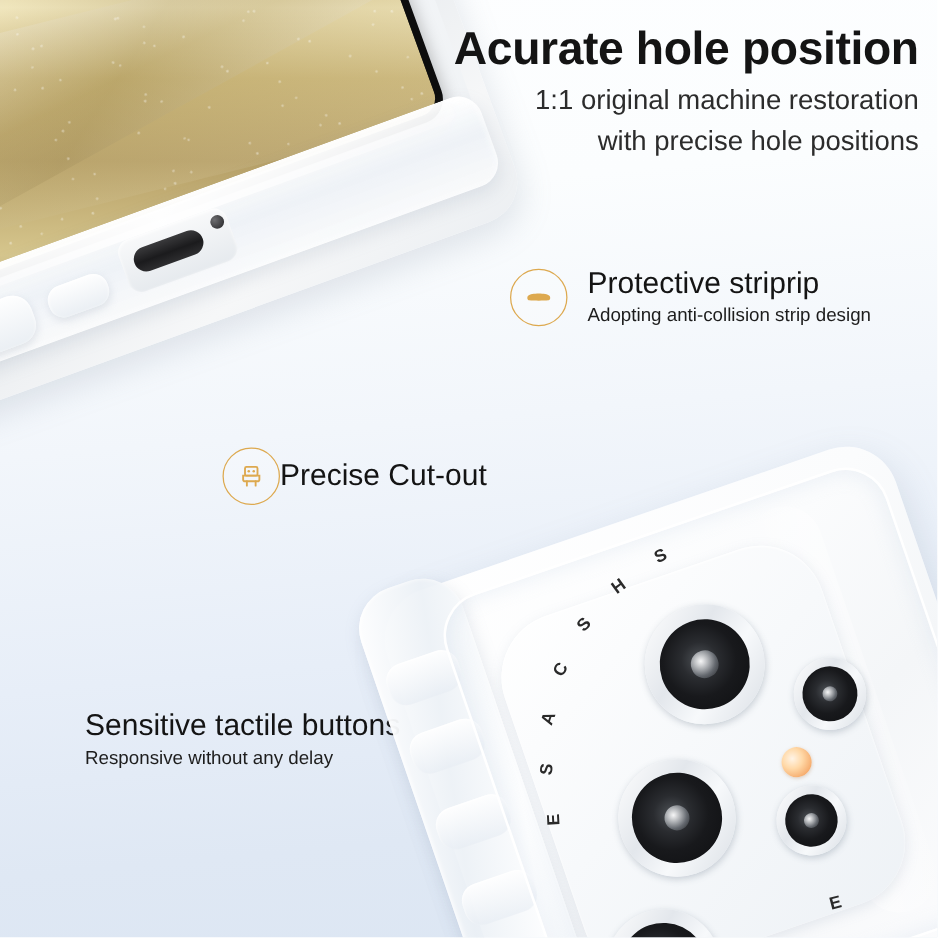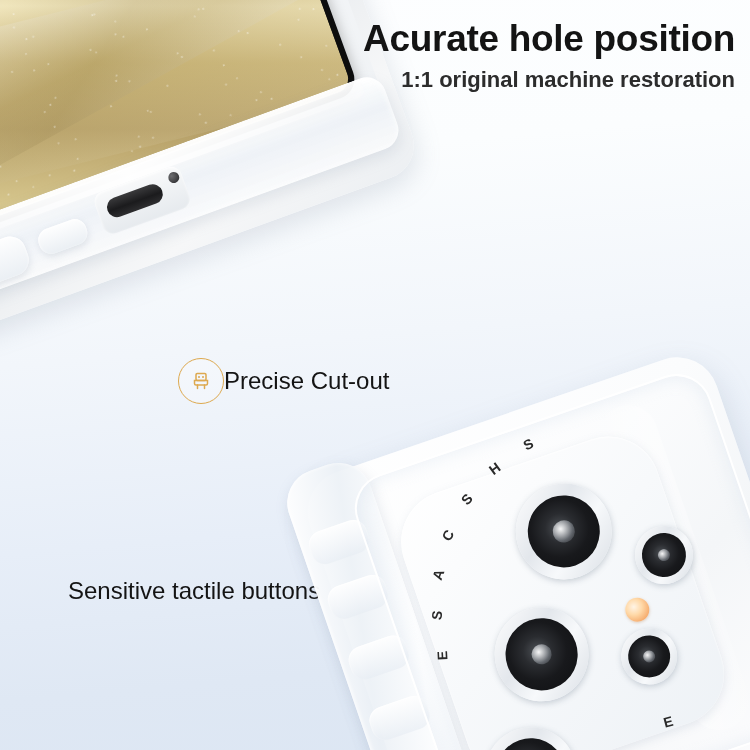--- a/index.html
+++ b/index.html
@@ -13,21 +13,21 @@
     background:linear-gradient(175deg,#fdfeff 0%,#fbfdfe 22%,#f2f6fb 45%,#e7eef8 68%,#dfe8f4 86%,#dce6f3 100%);
   }
   
   .headline{position:absolute;left:250px;top:18px;width:485px;text-align:right;}
   .headline .h1{
     font-size:37px;font-weight:bold;color:#141414;letter-spacing:-.3px;
     line-height:1.15;white-space:nowrap;
   }
   .headline .h2{
     font-size:22px;color:#2c2c2c;line-height:1.33;margin-top:4px;
-    font-weight:700;
+    font-weight:400;
   }
   
   .feature{position:absolute;display:flex;align-items:center;}
   .f-icon{
     width:44px;height:44px;border-radius:50%;
     border:1.6px solid #dda94f;
     display:flex;align-items:center;justify-content:center;
     flex:0 0 auto;background:rgba(255,255,255,.22);
   }
   .f-txt{display:flex;flex-direction:column;}
@@ -210,41 +210,54 @@
     <div class="btn-cover" id="btn-a"></div>
     <div class="btn-cover" id="btn-b"></div>
     <div class="usb-cut"></div>
     <div class="usb-hole"></div>
     <div class="mic-hole"></div>
   </div>
 
   <div class="headline">
     <div class="h1">Acurate hole position</div>
     <div class="h2">1:1 original machine restoration</div>
-  </div>
-
+    <div class="h2">with precise hole positions</div>
+  </div>
+
+  <div class="feature" id="feat-strip">
+    <div class="f-icon">
+      <svg width="26" height="26" viewBox="0 0 26 26" aria-hidden="true">
+        <path d="M4.5 11.5 C7 9.2 19 9.2 21.5 11.5 C22.6 12.6 22.3 15 20.6 15.2 C17 15.6 9 15.6 5.4 15.2 C3.7 15 3.4 12.6 4.5 11.5 Z" fill="#dda94f"></path>
+      </svg>
+    </div>
+    <div class="f-txt">
+      <div class="f-title">Protective striprip</div>
+      <div class="f-sub">Adopting anti-collision strip design</div>
+    </div>
+  </div>
 
   <div class="feature" id="feat-cut">
     <div class="f-icon">
       <svg width="26" height="26" viewBox="0 0 26 26" aria-hidden="true">
         <rect x="8" y="5.5" width="10" height="7" rx="1.2" fill="none" stroke="#dda94f" stroke-width="1.5"></rect>
         <circle cx="11" cy="9" r="1" fill="#dda94f"></circle>
         <circle cx="15" cy="9" r="1" fill="#dda94f"></circle>
         <path d="M6.5 12.5 h13 v3 a1.5 1.5 0 0 1 -1.5 1.5 h-10 a1.5 1.5 0 0 1 -1.5 -1.5 z" fill="none" stroke="#dda94f" stroke-width="1.5"></path>
         <path d="M9.5 17 v3.5 M16.5 17 v3.5" stroke="#dda94f" stroke-width="1.5" stroke-linecap="round"></path>
       </svg>
     </div>
     <div class="f-txt">
       <div class="f-title">Precise Cut-out</div>
     </div>
   </div>
 
   <div class="feature" id="feat-btn">
     <div class="f-txt">
       <div class="f-title">Sensitive tactile buttons</div>
+      <div class="f-sub">Responsive without any delay</div>
     </div>
     <div class="f-icon">
       <svg width="26" height="26" viewBox="0 0 26 26" aria-hidden="true">
         <path d="M11.2 13.2 V6.6 a1.6 1.6 0 0 1 3.2 0 v7.6" fill="none" stroke="#dda94f" stroke-width="1.4" stroke-linecap="round"></path>
         <path d="M14.4 10.8 a1.4 1.4 0 0 1 2.8 0 v3.2 M17.2 11.8 a1.35 1.35 0 0 1 2.7 0 v3" fill="none" stroke="#dda94f" stroke-width="1.4" stroke-linecap="round"></path>
         <path d="M19.9 13.4 a1.3 1.3 0 0 1 2.0 1.1 v2.4 c0 3.0 -2.2 5.3 -5.3 5.3 h-2.3
                  c-2.0 0 -3.2 -1.0 -4.2 -2.4 l-2.4 -3.4 a1.4 1.4 0 0 1 2.1 -1.8 l1.4 1.4" fill="none" stroke="#dda94f" stroke-width="1.4" stroke-linejoin="round" stroke-linecap="round"></path>
         <path d="M9.6 5.2 a4.4 4.4 0 0 1 6.4 0" fill="none" stroke="#dda94f" stroke-width="1.2" stroke-linecap="round" opacity=".85"></path>
       </svg>
     </div>

